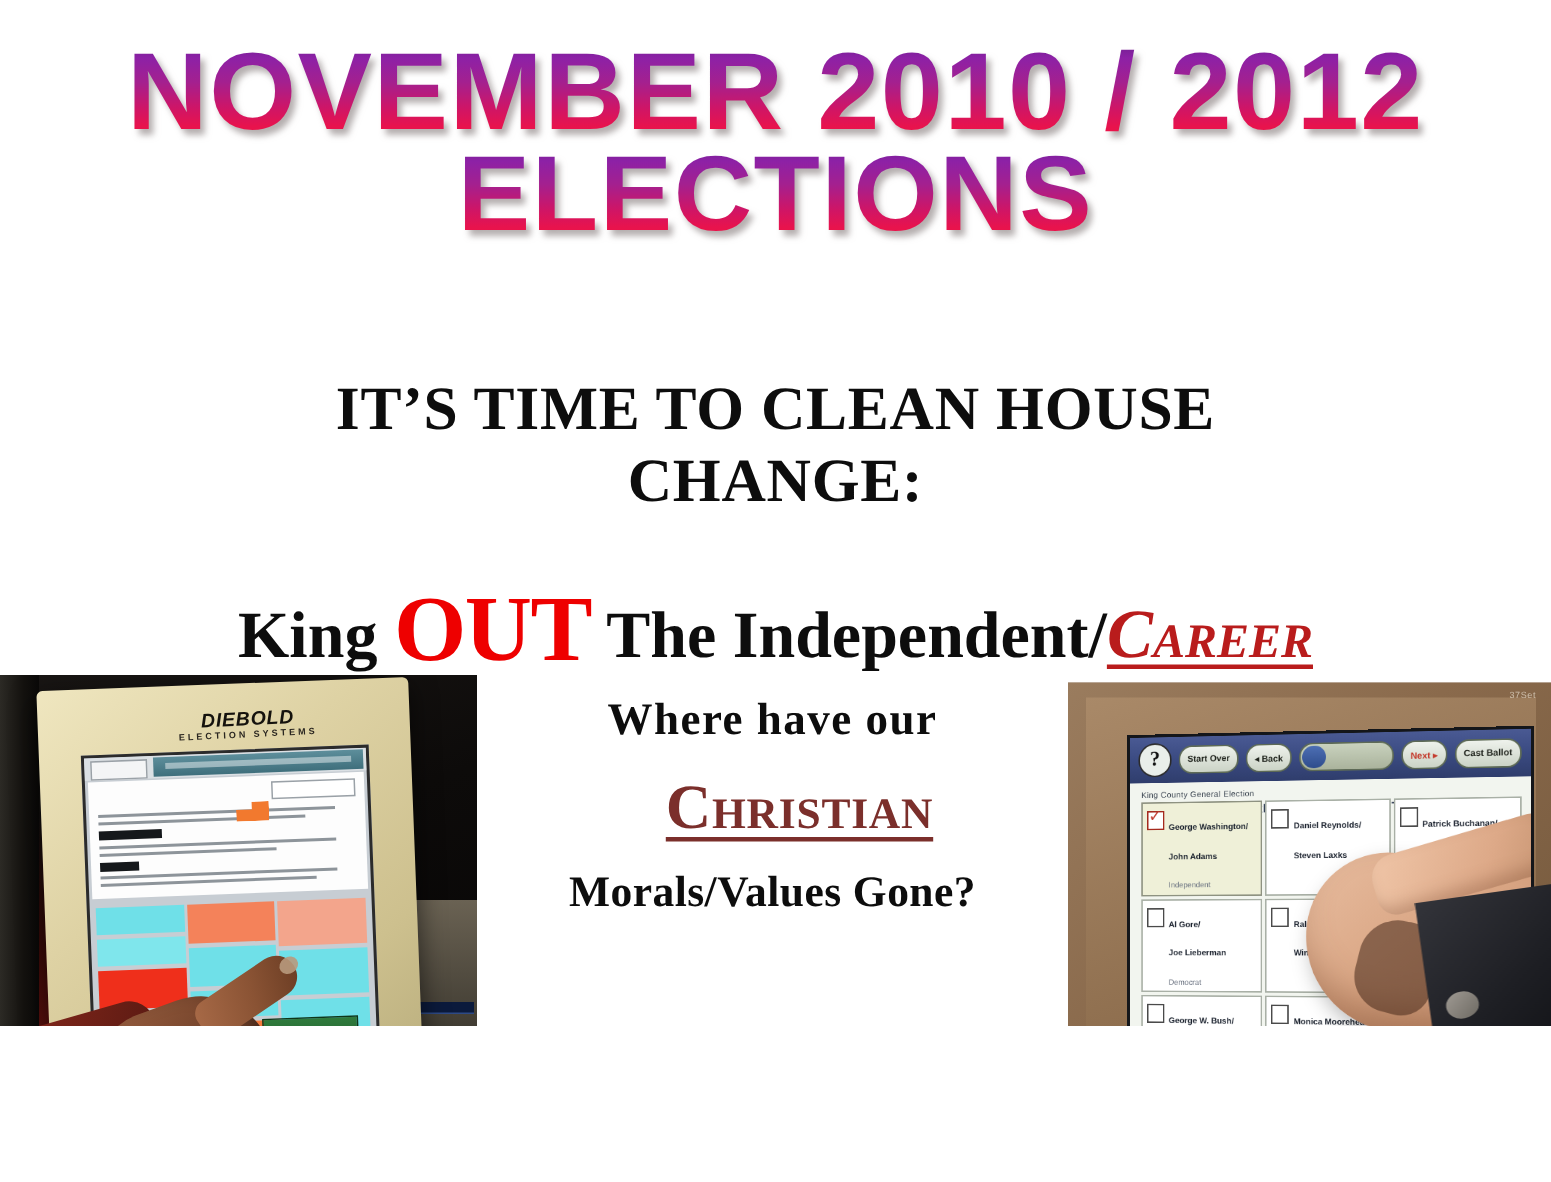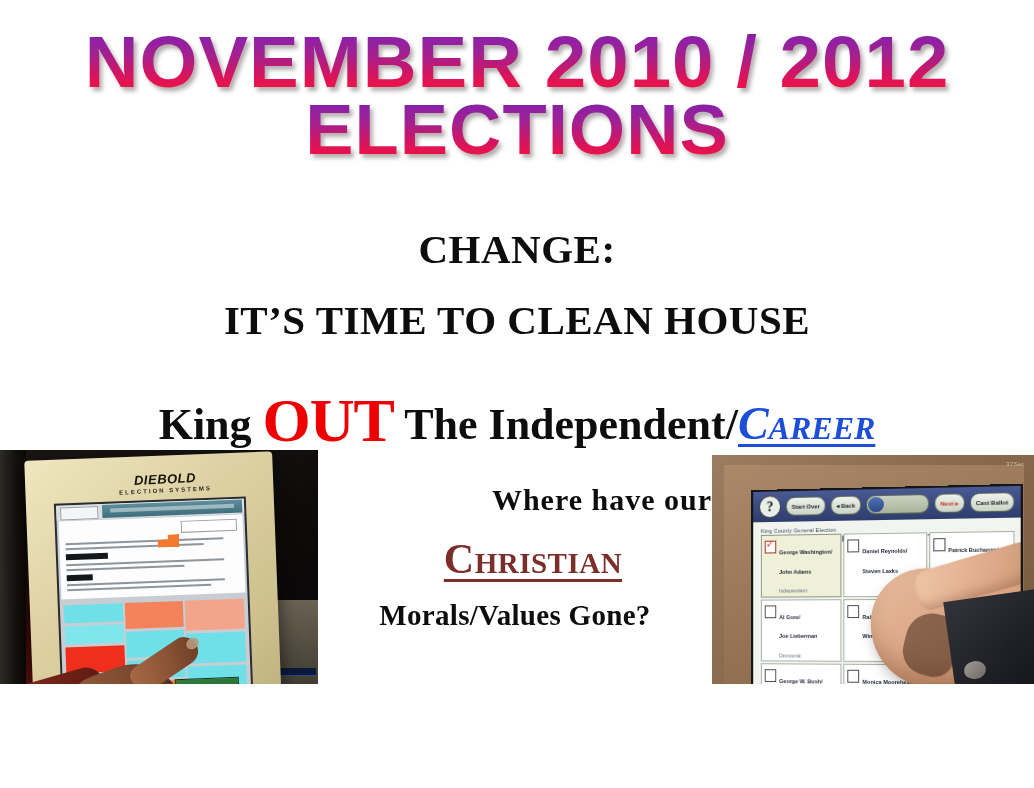--- a/index.html
+++ b/index.html
@@ -97,21 +97,21 @@
     letter-spacing: 0px;
   }
   .vote-out {
     color: #ee0000;
     font-size: 62px;
     font-weight: bold;
     letter-spacing: -1px;
     vertical-align: -2px;
   }
   .vote-career {
-    color: #1d4ed8;
+    color: #b91c1c;
     font-style: italic;
     font-variant: small-caps;
     font-weight: bold;
     font-size: 46px;
     text-decoration: underline;
     text-underline-offset: 5px;
     text-decoration-thickness: 3px;
     letter-spacing: 0px;
   }
 
@@ -131,23 +131,22 @@
     color: #0d0d0d;
     font-size: 45px;
     letter-spacing: 0px;
   }
   .where-have {
     display: block;
     font-family: "Liberation Serif", serif;
     font-weight: bold;
     color: #0d0d0d;
     font-size: 30px;
-    margin-top: 28px;
+    margin-top: 8px;
     letter-spacing: 1px;
-    text-align: right;
   }
   .christian {
     display: block;
     font-family: "Liberation Serif", serif;
     font-weight: bold;
     font-variant: small-caps;
     color: #7b2f2b;
     font-size: 42px;
     margin-top: 18px;
     letter-spacing: 0.5px;
@@ -528,22 +527,22 @@
 <body>
 
 <div class="slide">
 
   <div class="headline">
     <span class="headline-line l1">NOVEMBER 2010 / 2012</span>
     <span class="headline-line l2">ELECTIONS</span>
   </div>
 
   <div class="change-block">
+    <span class="change-line c2">IT’S TIME TO CLEAN HOUSE</span>
     <span class="change-line c1">CHANGE:</span>
-    <span class="change-line c2">IT’S TIME TO CLEAN HOUSE</span>
   </div>
 
   <div class="vote-line">
     <span>King </span><span class="vote-out">OUT</span><span> The Independent/</span><span class="vote-career">Career</span>
   </div>
 
   <div class="mid-col">
     <span class="where-have">Where have our</span>
     <span class="christian">Christian</span>
     <span class="morals">Morals/Values Gone?</span>

